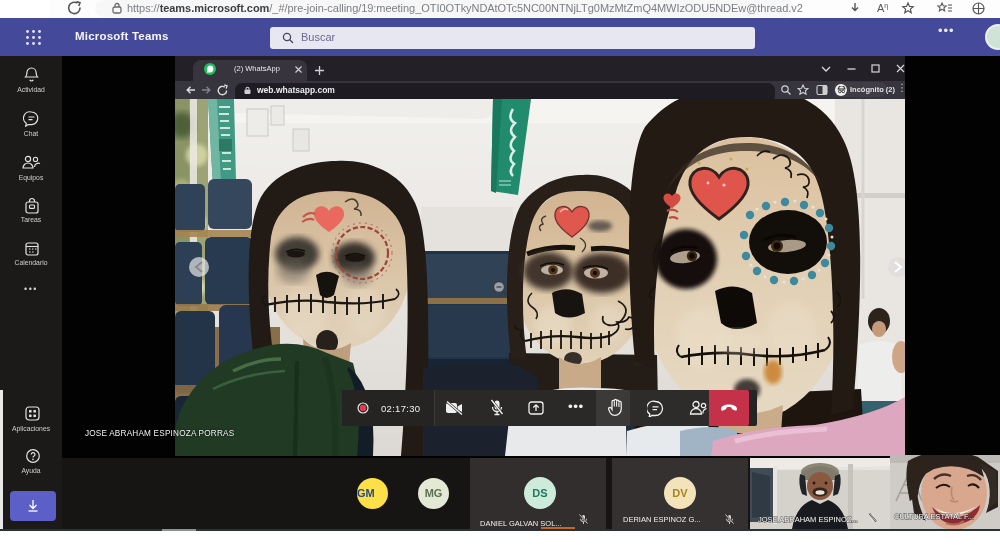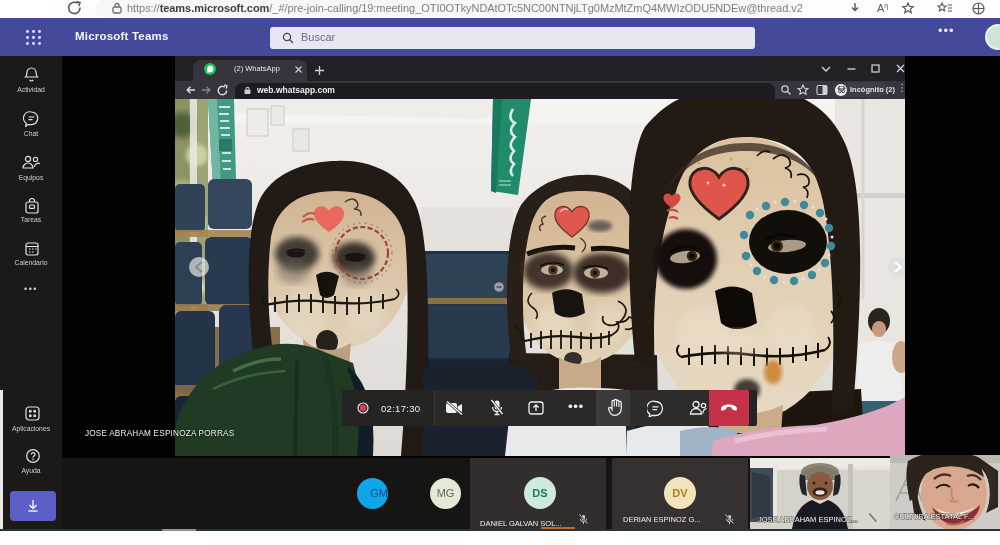--- a/index.html
+++ b/index.html
@@ -522,22 +522,22 @@
   </svg>
 </div>
 <div class="abs" style="left:709px;top:390px;width:40px;height:36px;background:#c43148;border-radius:0 2px 2px 0;">
   <svg class="abs" style="left:10px;top:11px" width="20" height="13" viewBox="0 0 20 13">
     <path d="M2 8 c0-3 3.6-4.6 8-4.6 s8 1.6 8 4.6 c0 1.4-1 1.8-2.2 1.4 l-2-.8 c-.8-.3-1.2-.8-1.2-1.6 0-.6-1.1-1-2.6-1 s-2.6.4-2.6 1 c0 .8-.4 1.3-1.2 1.6 l-2 .8 C3 10 2 9.4 2 8z" fill="#fff"></path>
   </svg>
 </div>
 
 <div class="abs" style="left:62px;top:458px;width:938px;height:71px;background:#161514;">
 
-  <div class="abs" style="left:295px;top:20px;width:31px;height:31px;border-radius:50%;background:#0ea5e9;text-align:right;font-size:11px;font-weight:normal;color:#274a85;line-height:31px;">GM</div>
-  <div class="abs" style="left:368px;top:20px;width:31px;height:31px;border-radius:50%;background:#e3e9d4;text-align:center;font-size:11px;font-weight:normal;color:#5c7050;line-height:31px;">MG</div>
+  <div class="abs" style="left:295px;top:20px;width:31px;height:31px;border-radius:50%;background:#fde047;text-align:left;font-size:11px;font-weight:bold;color:#274a85;line-height:31px;">GM</div>
+  <div class="abs" style="left:356px;top:20px;width:31px;height:31px;border-radius:50%;background:#e3e9d4;text-align:center;font-size:11px;font-weight:bold;color:#5c7050;line-height:31px;">MG</div>
 
   <div class="abs" style="left:408px;top:0;width:136px;height:71px;background:#312e2d;">
     <div class="abs" style="left:54px;top:19px;width:32px;height:32px;border-radius:50%;background:#cdeadb;text-align:center;font-size:11px;font-weight:bold;color:#1e7a5c;line-height:32px;">DS</div>
     <div class="abs" style="left:10px;top:61px;font-size:7.5px;color:#f0f0f0;white-space:nowrap;">DANIEL GALVAN SOL...</div>
     <svg class="abs" style="left:108px;top:56px" width="11" height="11" viewBox="0 0 11 11">
       <rect x="4" y="1" width="3" height="5.5" rx="1.5" fill="#dedede"></rect>
       <path d="M2.5 4.8 a3 3 0 0 0 6 0 M5.5 8 v2" fill="none" stroke="#dedede" stroke-width="0.9"></path>
       <path d="M1.5 0.5 L9.5 9.5" stroke="#312e2d" stroke-width="1.8"></path>
       <path d="M1.5 0.5 L9.5 9.5" stroke="#dedede" stroke-width="0.9"></path>
     </svg>

